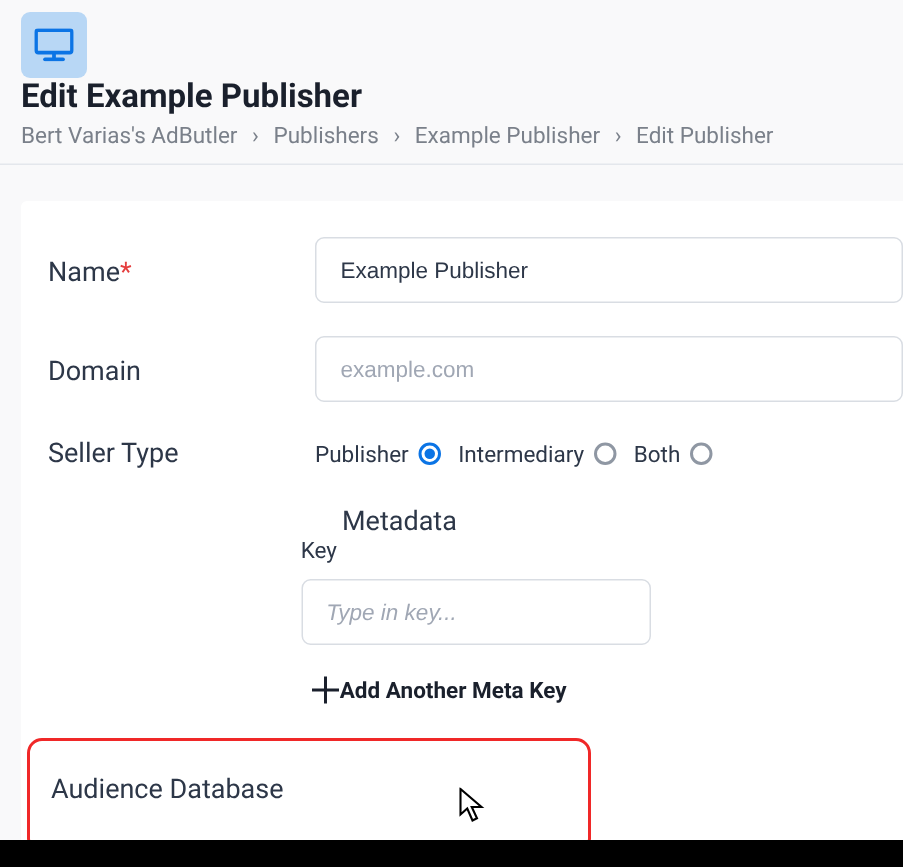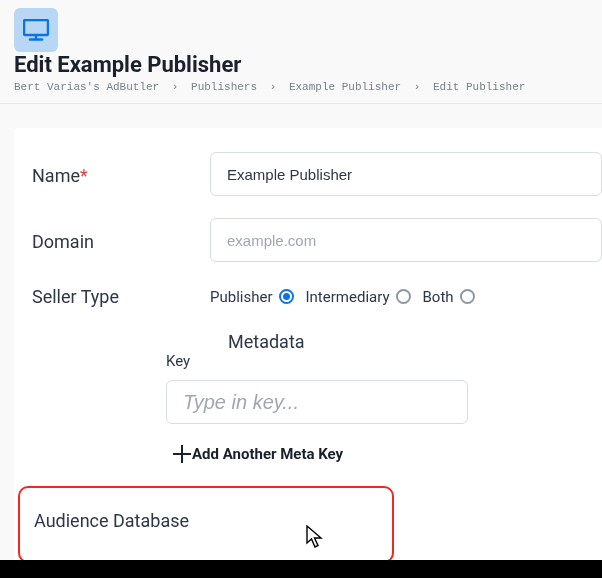--- a/index.html
+++ b/index.html
@@ -33,23 +33,22 @@
     flex-shrink: 0;
   }
   .header-text { flex: 1; }
   .page-title {
     font-size: 22px;
     font-weight: 700;
     color: #1a202c;
     margin-bottom: 4px;
   }
   .breadcrumb {
-    font-size: 11px;
+    font-size: 15px;
     color: #7a808a;
-    font-family: Liberation Mono, monospace;
   }
   .breadcrumb .sep { margin: 0 6px; color: #7a808a; }
 
   .panel {
     background: #fff;
     margin: 24px 0 0 14px;
     padding: 24px 0 40px 18px;
     border-radius: 4px 0 0 4px;
     min-height: 500px;
   }
@@ -120,23 +119,22 @@
     font-size: 15px;
     color: #2d3748;
     margin-bottom: 10px;
   }
   .meta-input {
     width: 100%;
     height: 44px;
     border: 1px solid #d9dde3;
     border-radius: 6px;
     padding: 0 16px;
-    font-size: 20px;
-    color: #2d3748;
-    font-style: italic;
+    font-size: 15px;
+    color: #2d3748;
   }
   .meta-input::placeholder { color: #a0a7b4; font-style: italic; }
 
   .add-meta {
     display: flex;
     align-items: center;
     gap: 0;
     margin-top: 20px;
     margin-left: 6px;
     font-size: 15px;

